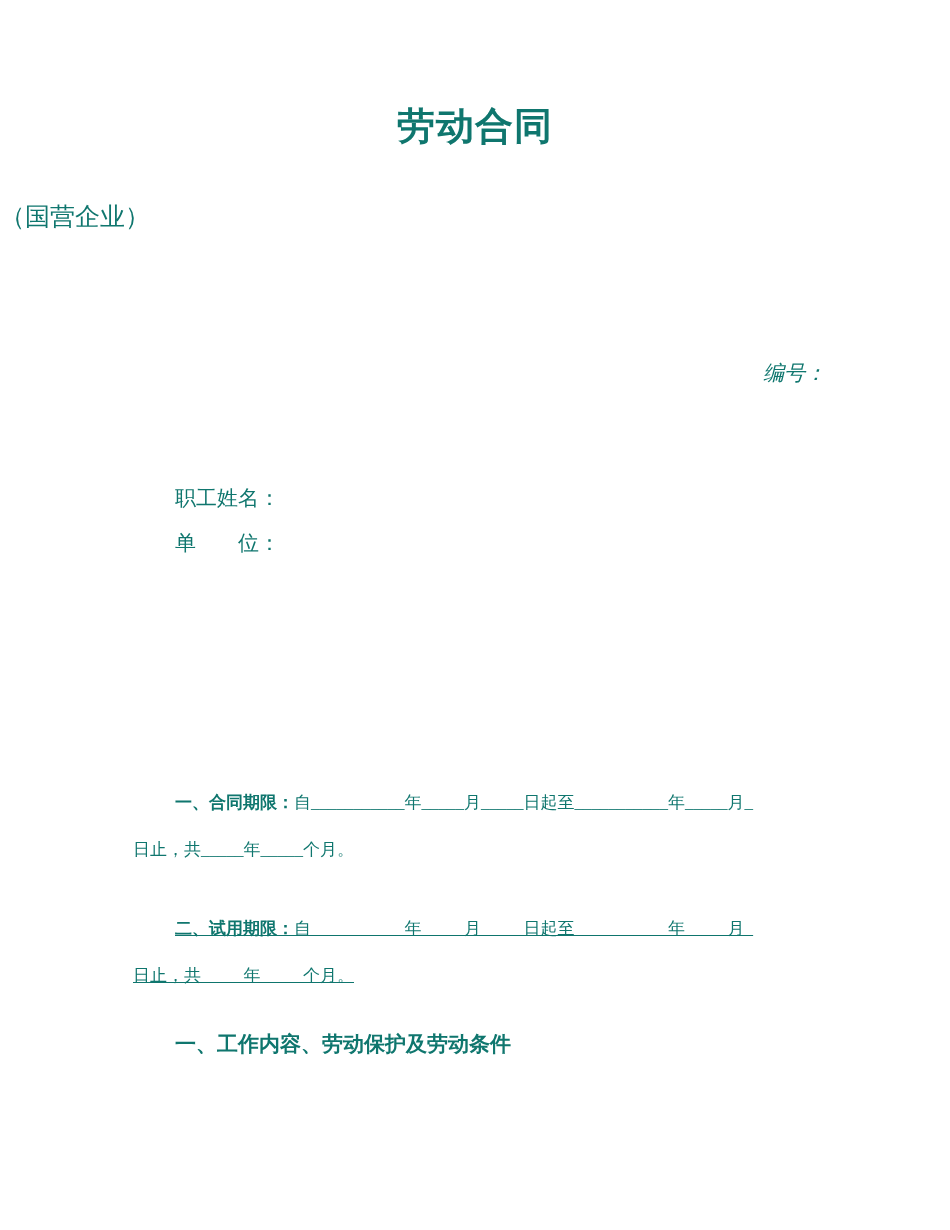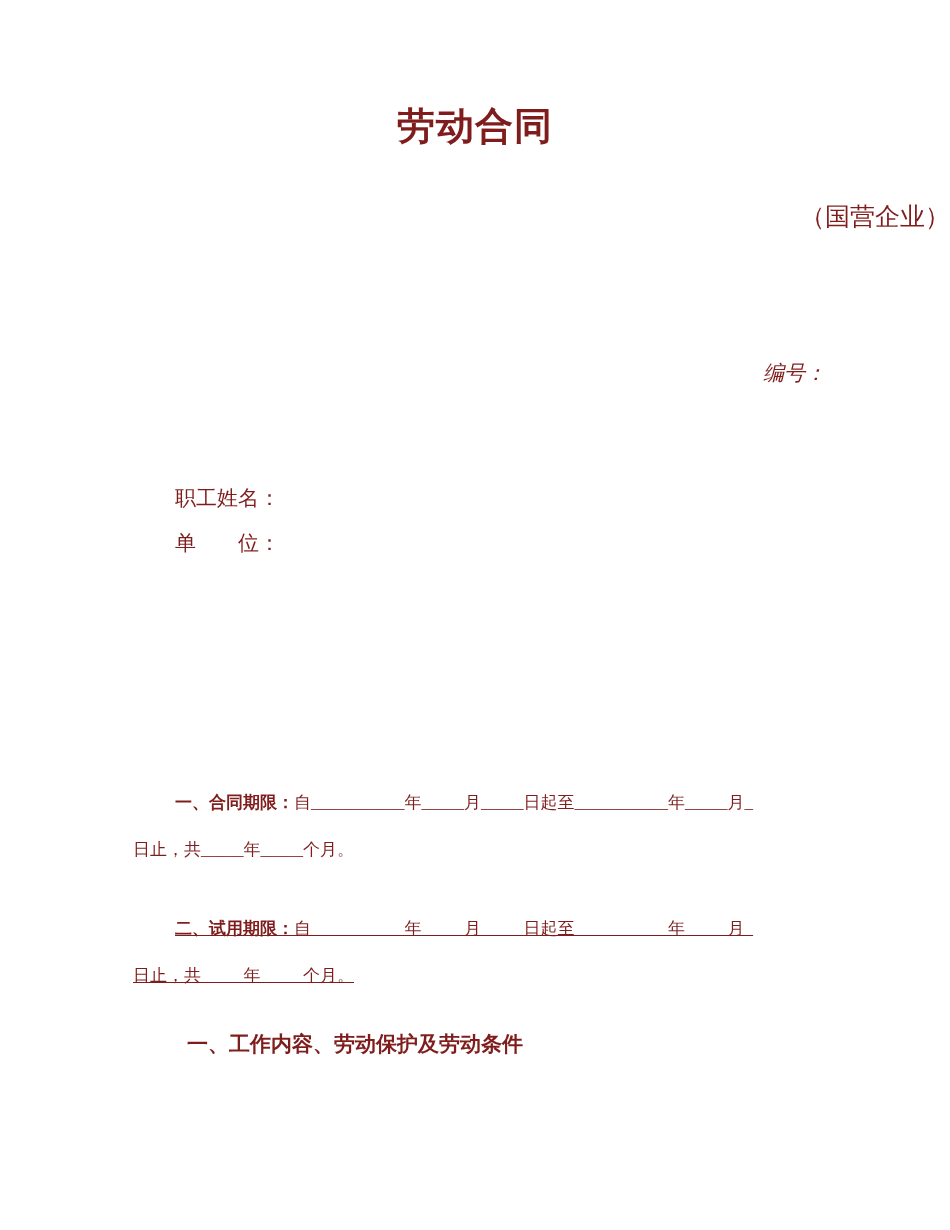--- a/index.html
+++ b/index.html
@@ -5,42 +5,42 @@
   html, body {
     margin: 0;
     padding: 0;
     background: #ffffff;
   }
   .page {
     position: relative;
     width: 950px;
     height: 1230px;
     background: #ffffff;
-    color: #7f1d1d;
+    color: #0f766e;
     font-family: "Liberation Serif", serif;
     overflow: hidden;
   }
   .doc-title {
     position: absolute;
     top: 104px;
     left: 0;
     width: 100%;
     text-align: center;
     font-family: "Liberation Sans", sans-serif;
     font-weight: bold;
     font-size: 38px;
     line-height: 1.2;
     letter-spacing: 1px;
   }
   .doc-subtitle {
     position: absolute;
     top: 201px;
     left: 0;
     width: 100%;
-    text-align: right;
+    text-align: left;
     font-size: 25px;
     line-height: 1.3;
   }
   .serial-line {
     position: absolute;
     top: 361px;
     right: 124px;
     font-size: 21px;
     line-height: 1.2;
     font-style: italic;
@@ -76,21 +76,21 @@
     font-size: 17px;
     line-height: 47px;
   }
   .clause-1 { top: 779px; }
   .clause-2 { top: 905px; text-decoration: underline; }
   .clause-first-line { padding-left: 42px; }
   .clause-label { font-weight: bold; }
   .section-heading {
     position: absolute;
     top: 1031px;
-    left: 187px;
+    left: 175px;
     font-size: 21px;
     font-weight: bold;
     line-height: 1.3;
   }
 </style>
 </head>
 <body>
 
 <div class="page">
 

